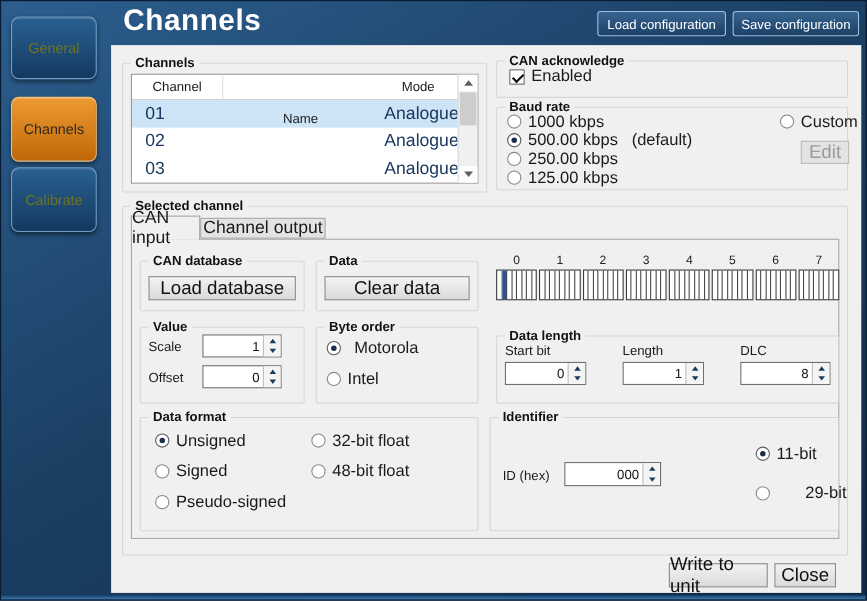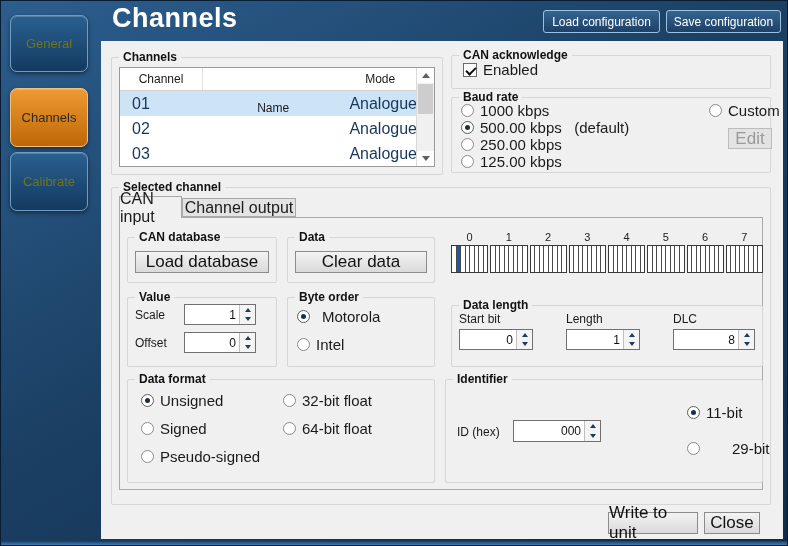--- a/index.html
+++ b/index.html
@@ -394,21 +394,21 @@
   <label class="radio-row" style="left:140px;top:448px;">
     <span class="radio"></span>
     <span class="radio-label">Pseudo-signed</span>
   </label>
   <label class="radio-row" style="left:282px;top:392px;">
     <span class="radio"></span>
     <span class="radio-label">32-bit float</span>
   </label>
   <label class="radio-row" style="left:282px;top:420px;">
     <span class="radio"></span>
-    <span class="radio-label">64-bit float</span>
+    <span class="radio-label">48-bit float</span>
   </label>
 
   <div class="group" style="left:444px;top:378px;width:318px;height:104px;">
     <div class="group-title">Identifier</div>
   </div>
   <div class="flabel" style="left:456px;top:424px;">ID (hex)</div>
   <div class="spin" style="left:512px;top:419px;width:88px;height:22px;">
     <div class="spin-val">000</div>
     <div class="spin-ud">
       <div class="su">

